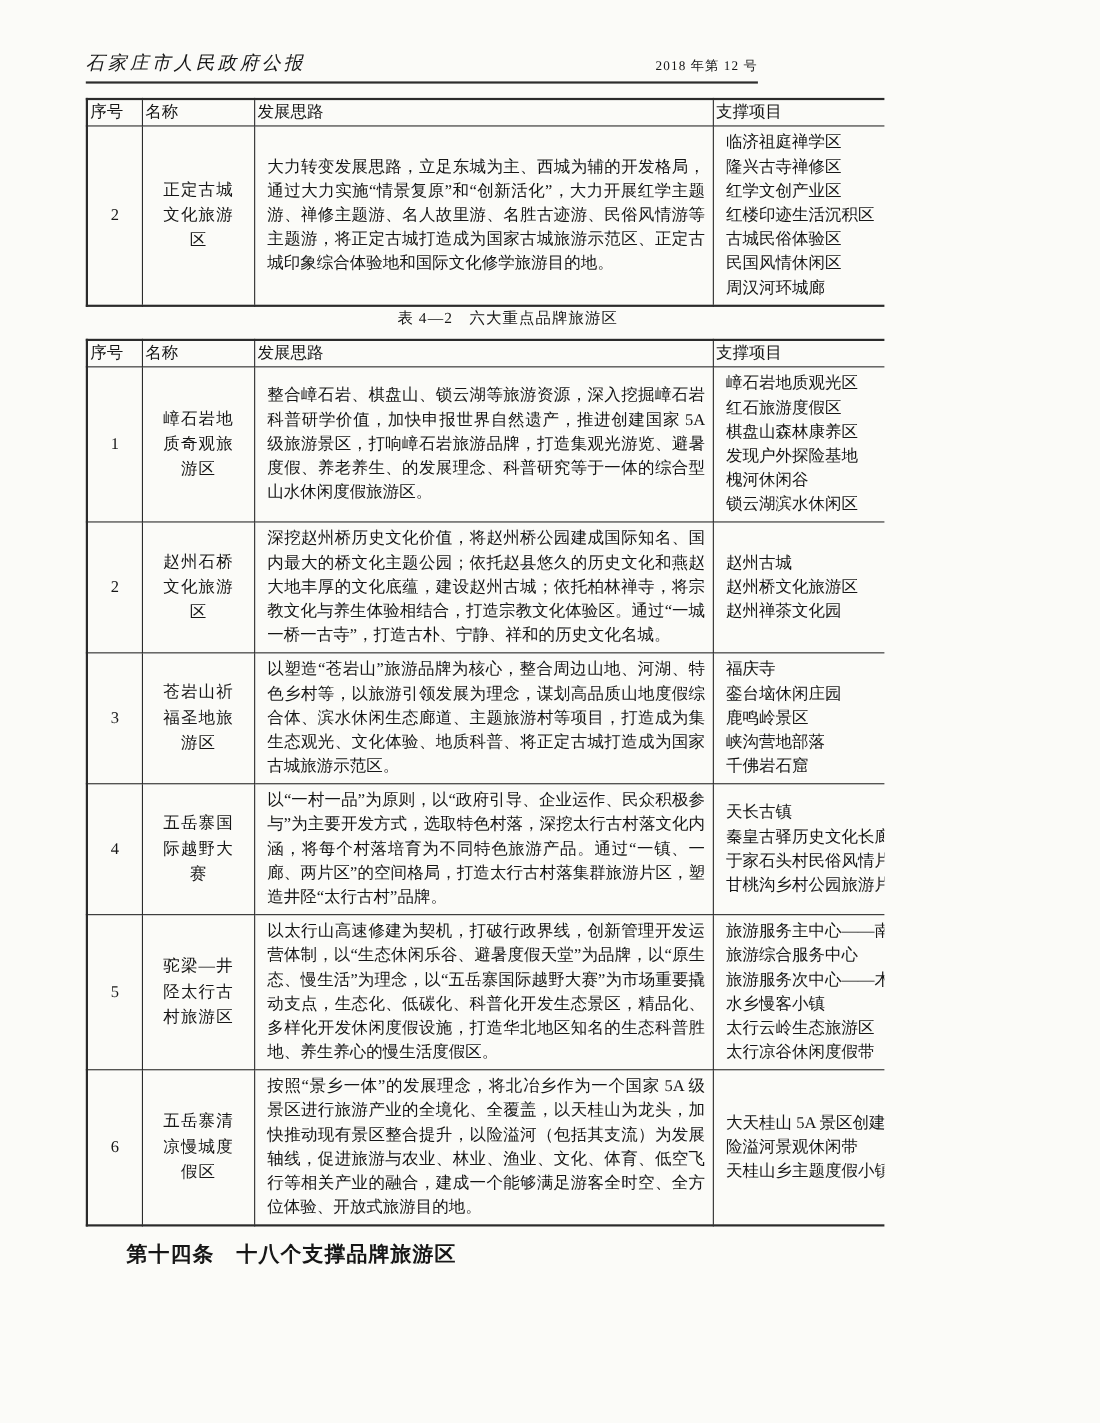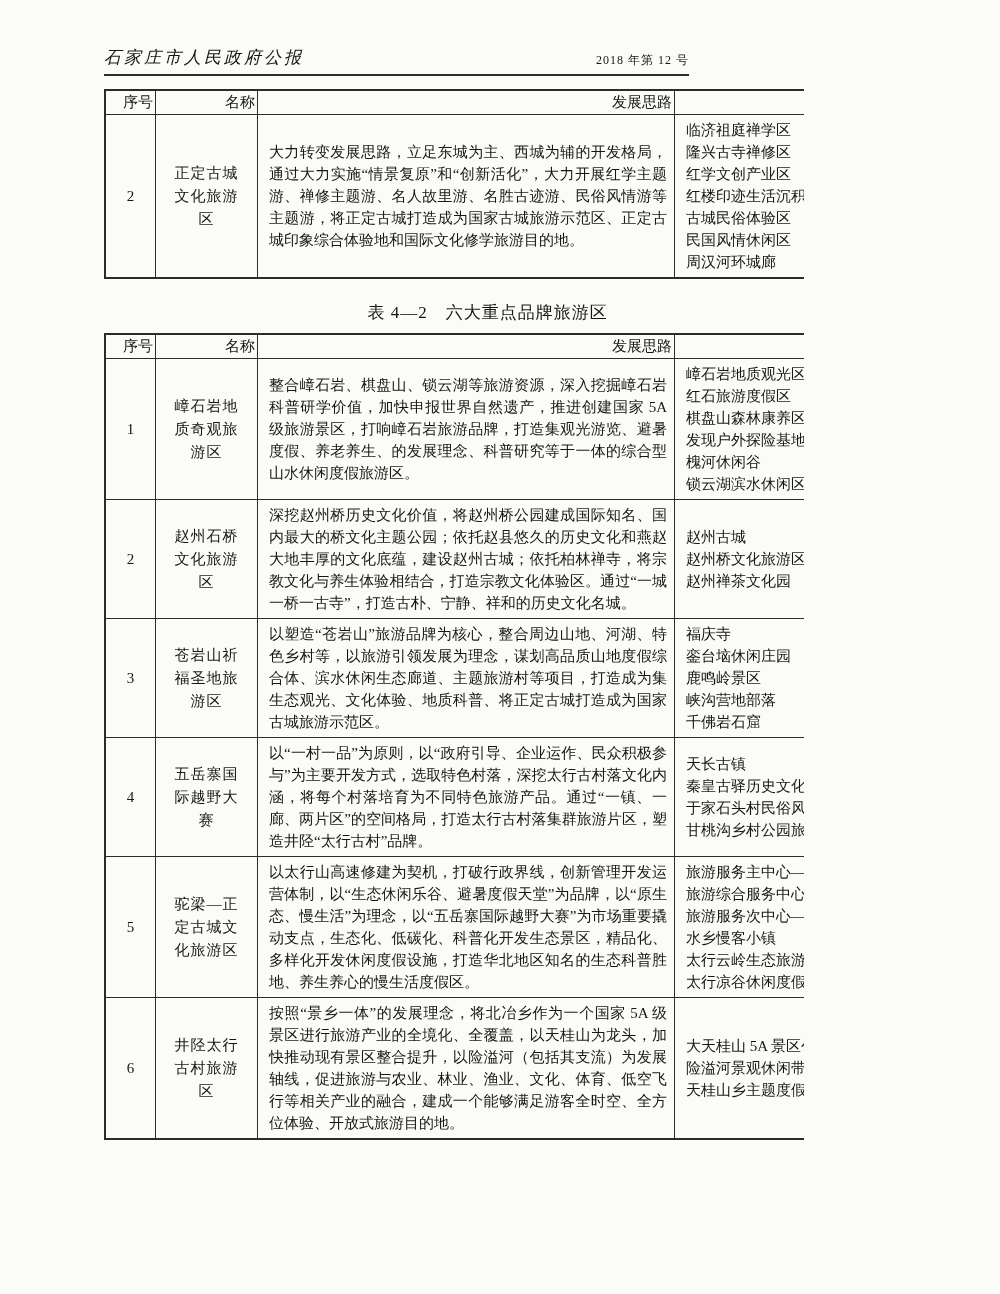--- a/index.html
+++ b/index.html
@@ -6,21 +6,21 @@
     margin: 0; padding: 0;
     background: #fbfbf8;
     color: #161616;
     font-family: "Liberation Serif", "DejaVu Serif", serif;
   }
   .page {
     position: relative;
     width: 804px;
     height: 1294px;
     box-sizing: border-box;
-    padding: 46px 115px 0 104px;
+    padding: 46px 115px 0 78px;
     overflow: hidden;
   }
   
   .running-header {
     display: flex;
     justify-content: space-between;
     align-items: flex-end;
     padding-bottom: 5px;
     border-bottom: 2px solid #2c2c2c;
   }
@@ -41,21 +41,21 @@
     table-layout: fixed;
     font-size: 15px;
     background: transparent;
   }
   table.doc-table, table.doc-table th, table.doc-table td {
     border: 1px solid #2b2b2b;
   }
   table.doc-table { border-width: 2px; }
   table.doc-table th {
     font-weight: normal;
-    text-align: right;
+    text-align: left;
     padding: 2px 2px;
     height: 19px;
     line-height: 19px;
     margin-top: 36px;
   }
   .col-idx      { width: 45px; }
   .col-name     { width: 97px; }
   .col-idea     { width: 412px; }
   .col-projects { width: 213px; }
   td.cell-idx {
@@ -90,22 +90,22 @@
   .article-heading {
     font-family: "Liberation Sans", "DejaVu Sans", sans-serif;
     font-weight: bold;
     font-size: 19px;
     margin: 17px 0 0 37px;
     letter-spacing: 1px;
   }
   .table-caption {
     width: 767px;
     text-align: center;
-    font-size: 17px;
-    margin-top: 22px;
+    font-size: 14px;
+    margin-top: 2px;
     letter-spacing: 1px;
   }
   .page-footer {
     margin: 30px 0 0 8px;
     font-size: 17px;
   }
   .page-footer .dash { color: #777; }
   .page-footer .num { color: #222; padding: 0 9px; }
 </style>
 </head>
@@ -189,33 +189,34 @@
         <td class="cell-idx">4</td>
         <td class="cell-name">五岳寨国际越野大赛</td>
         <td class="cell-idea">以“一村一品”为原则，以“政府引导、企业运作、民众积极参与”为主要开发方式，选取特色村落，深挖太行古村落文化内涵，将每个村落培育为不同特色旅游产品。通过“一镇、一廊、两片区”的空间格局，打造太行古村落集群旅游片区，塑造井陉“太行古村”品牌。</td>
         <td class="cell-projects">天长古镇
 秦皇古驿历史文化长廊
 于家石头村民俗风情片区
 甘桃沟乡村公园旅游片区</td>
       </tr>
       <tr>
         <td class="cell-idx">5</td>
-        <td class="cell-name">驼梁—正定古城文化旅游区</td>
+        <td class="cell-name">驼梁—井陉太行古村旅游区</td>
         <td class="cell-idea">以太行山高速修建为契机，打破行政界线，创新管理开发运营体制，以“生态休闲乐谷、避暑度假天堂”为品牌，以“原生态、慢生活”为理念，以“五岳寨国际越野大赛”为市场重要撬动支点，生态化、低碳化、科普化开发生态景区，精品化、多样化开发休闲度假设施，打造华北地区知名的生态科普胜地、养生养心的慢生活度假区。</td>
         <td class="cell-projects">旅游服务主中心——南营古镇旅游综合服务中心
 旅游服务次中心——木厂太行水乡慢客小镇
 太行云岭生态旅游区
 太行凉谷休闲度假带</td>
       </tr>
       <tr>
         <td class="cell-idx">6</td>
-        <td class="cell-name">井陉太行古村旅游区</td>
+        <td class="cell-name">五岳寨清凉慢城度假区</td>
         <td class="cell-idea">按照“景乡一体”的发展理念，将北冶乡作为一个国家 5A 级景区进行旅游产业的全境化、全覆盖，以天桂山为龙头，加快推动现有景区整合提升，以险溢河（包括其支流）为发展轴线，促进旅游与农业、林业、渔业、文化、体育、低空飞行等相关产业的融合，建成一个能够满足游客全时空、全方位体验、开放式旅游目的地。</td>
         <td class="cell-projects">大天桂山 5A 景区创建
 险溢河景观休闲带
 天桂山乡主题度假小镇</td>
       </tr>
     </tbody>
   </table>
 
+  <div class="article-heading" style="margin-top:12px;">第十四条　十八个支撑品牌旅游区</div>
 
 
 </div>
 
 </body></html>

